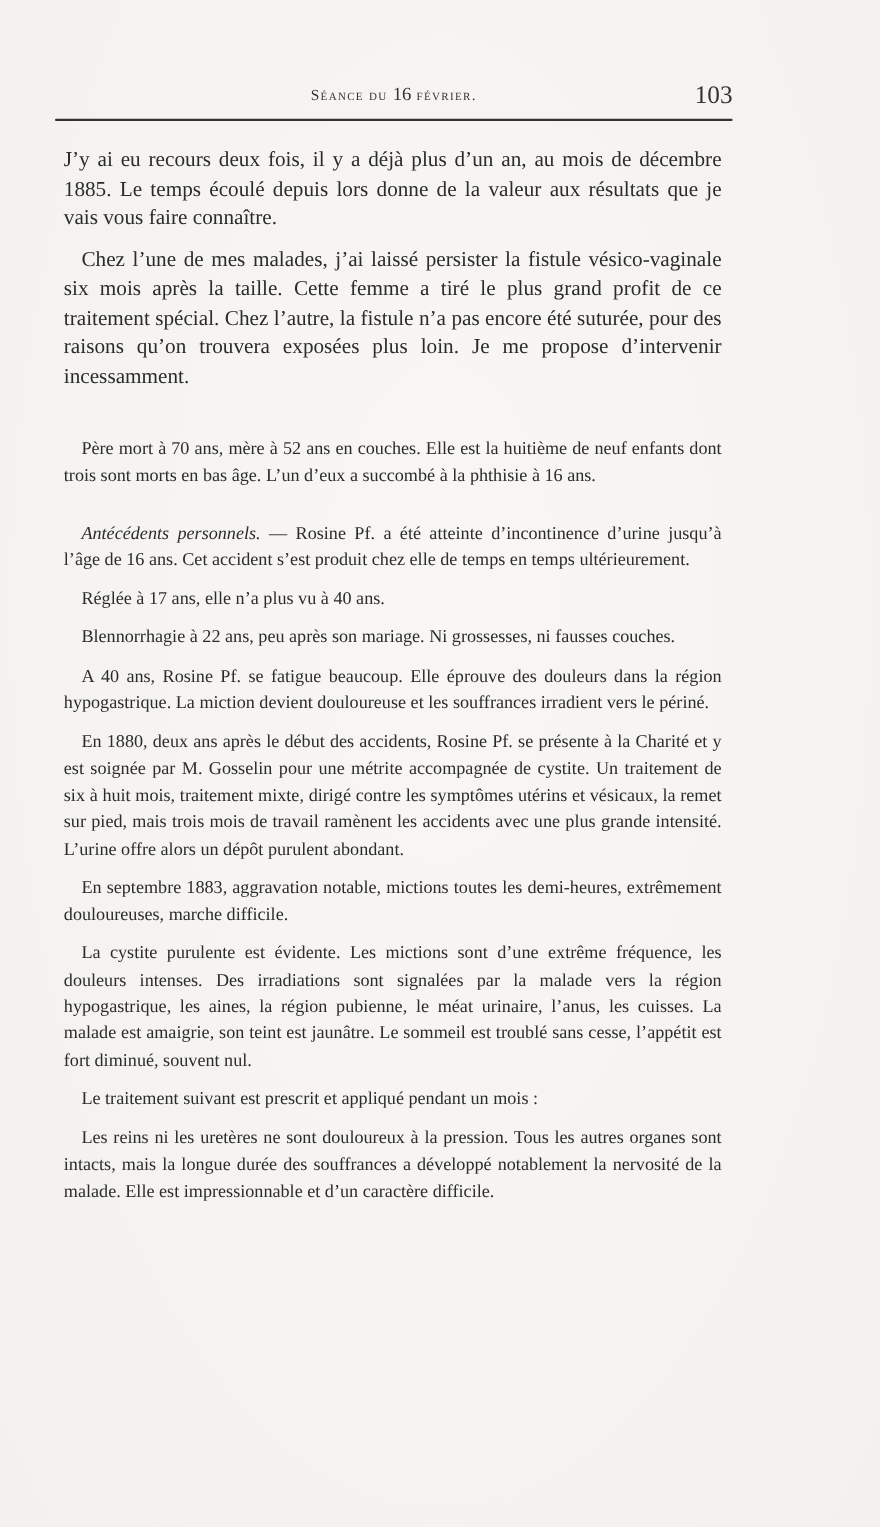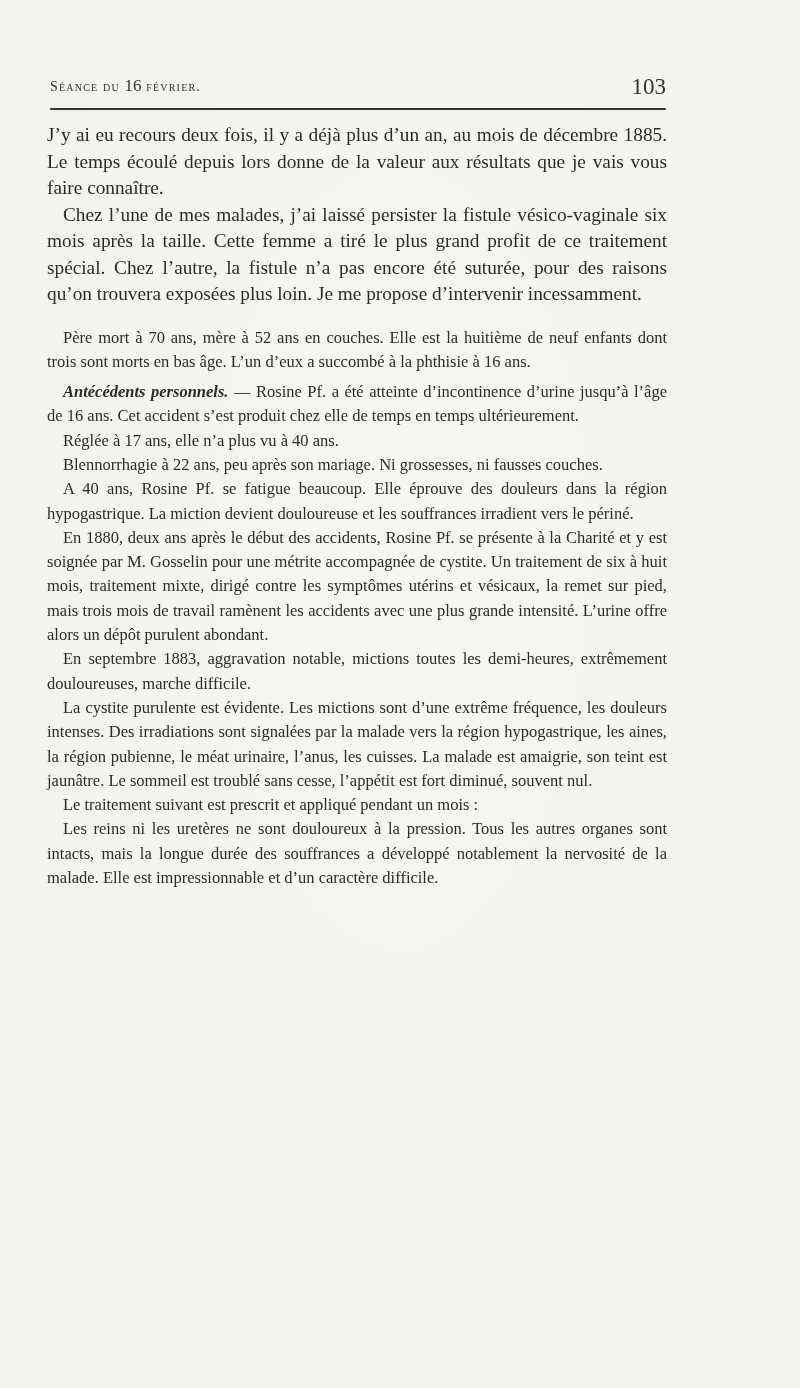--- a/index.html
+++ b/index.html
@@ -15,54 +15,54 @@
     position: absolute;
     left: 0; top: 0; width: 800px; height: 1388px;
     background: radial-gradient(ellipse at 50% 40%, #f8f7f4 0%, #f2f1ed 100%);
   }
   .header {
     position: absolute;
     left: 50px; top: 76px; width: 616px; height: 24px;
   }
   .running-title {
     position: absolute; left: 0; right: 0; top: 0;
-    text-align: left;
+    text-align: center;
     font-size: 14px; letter-spacing: 1.2px;
     font-variant: small-caps;
     color: #333;
   }
   .running-title .num { font-size: 17px; letter-spacing: 0; }
   .page-number {
     position: absolute; right: 0; top: -2px;
     font-size: 23px; color: #333;
   }
   .rule {
     position: absolute; left: 50px; top: 108px; width: 616px; height: 2px;
     background: #333;
     border-radius: 1px;
   }
   .body-text {
     position: absolute; left: 47px; top: 122px; width: 620px;
   }
   .para {
-    margin: 0;
+    margin: 11px;
     font-size: 19.3px;
     line-height: 26.5px;
     text-align: justify;
     text-indent: 16px;
     color: #2b2b2b;
   }
   .para.first { text-indent: 0; }
   .gap { height: 18px; }
   .small {
     font-size: 16.5px;
     line-height: 24.3px;
   }
   .sc { font-variant: small-caps; letter-spacing: 0.6px; }
-  .it { font-style: italic; font-weight: bold; }
+  .it { font-style: italic; }
 </style>
 </head>
 <body>
 
 <div class="page">
 
   <div class="header">
     <div class="running-title"><span>Séance du </span><span class="num">16</span><span> février.</span></div>
     <div class="page-number">103</div>
   </div>

